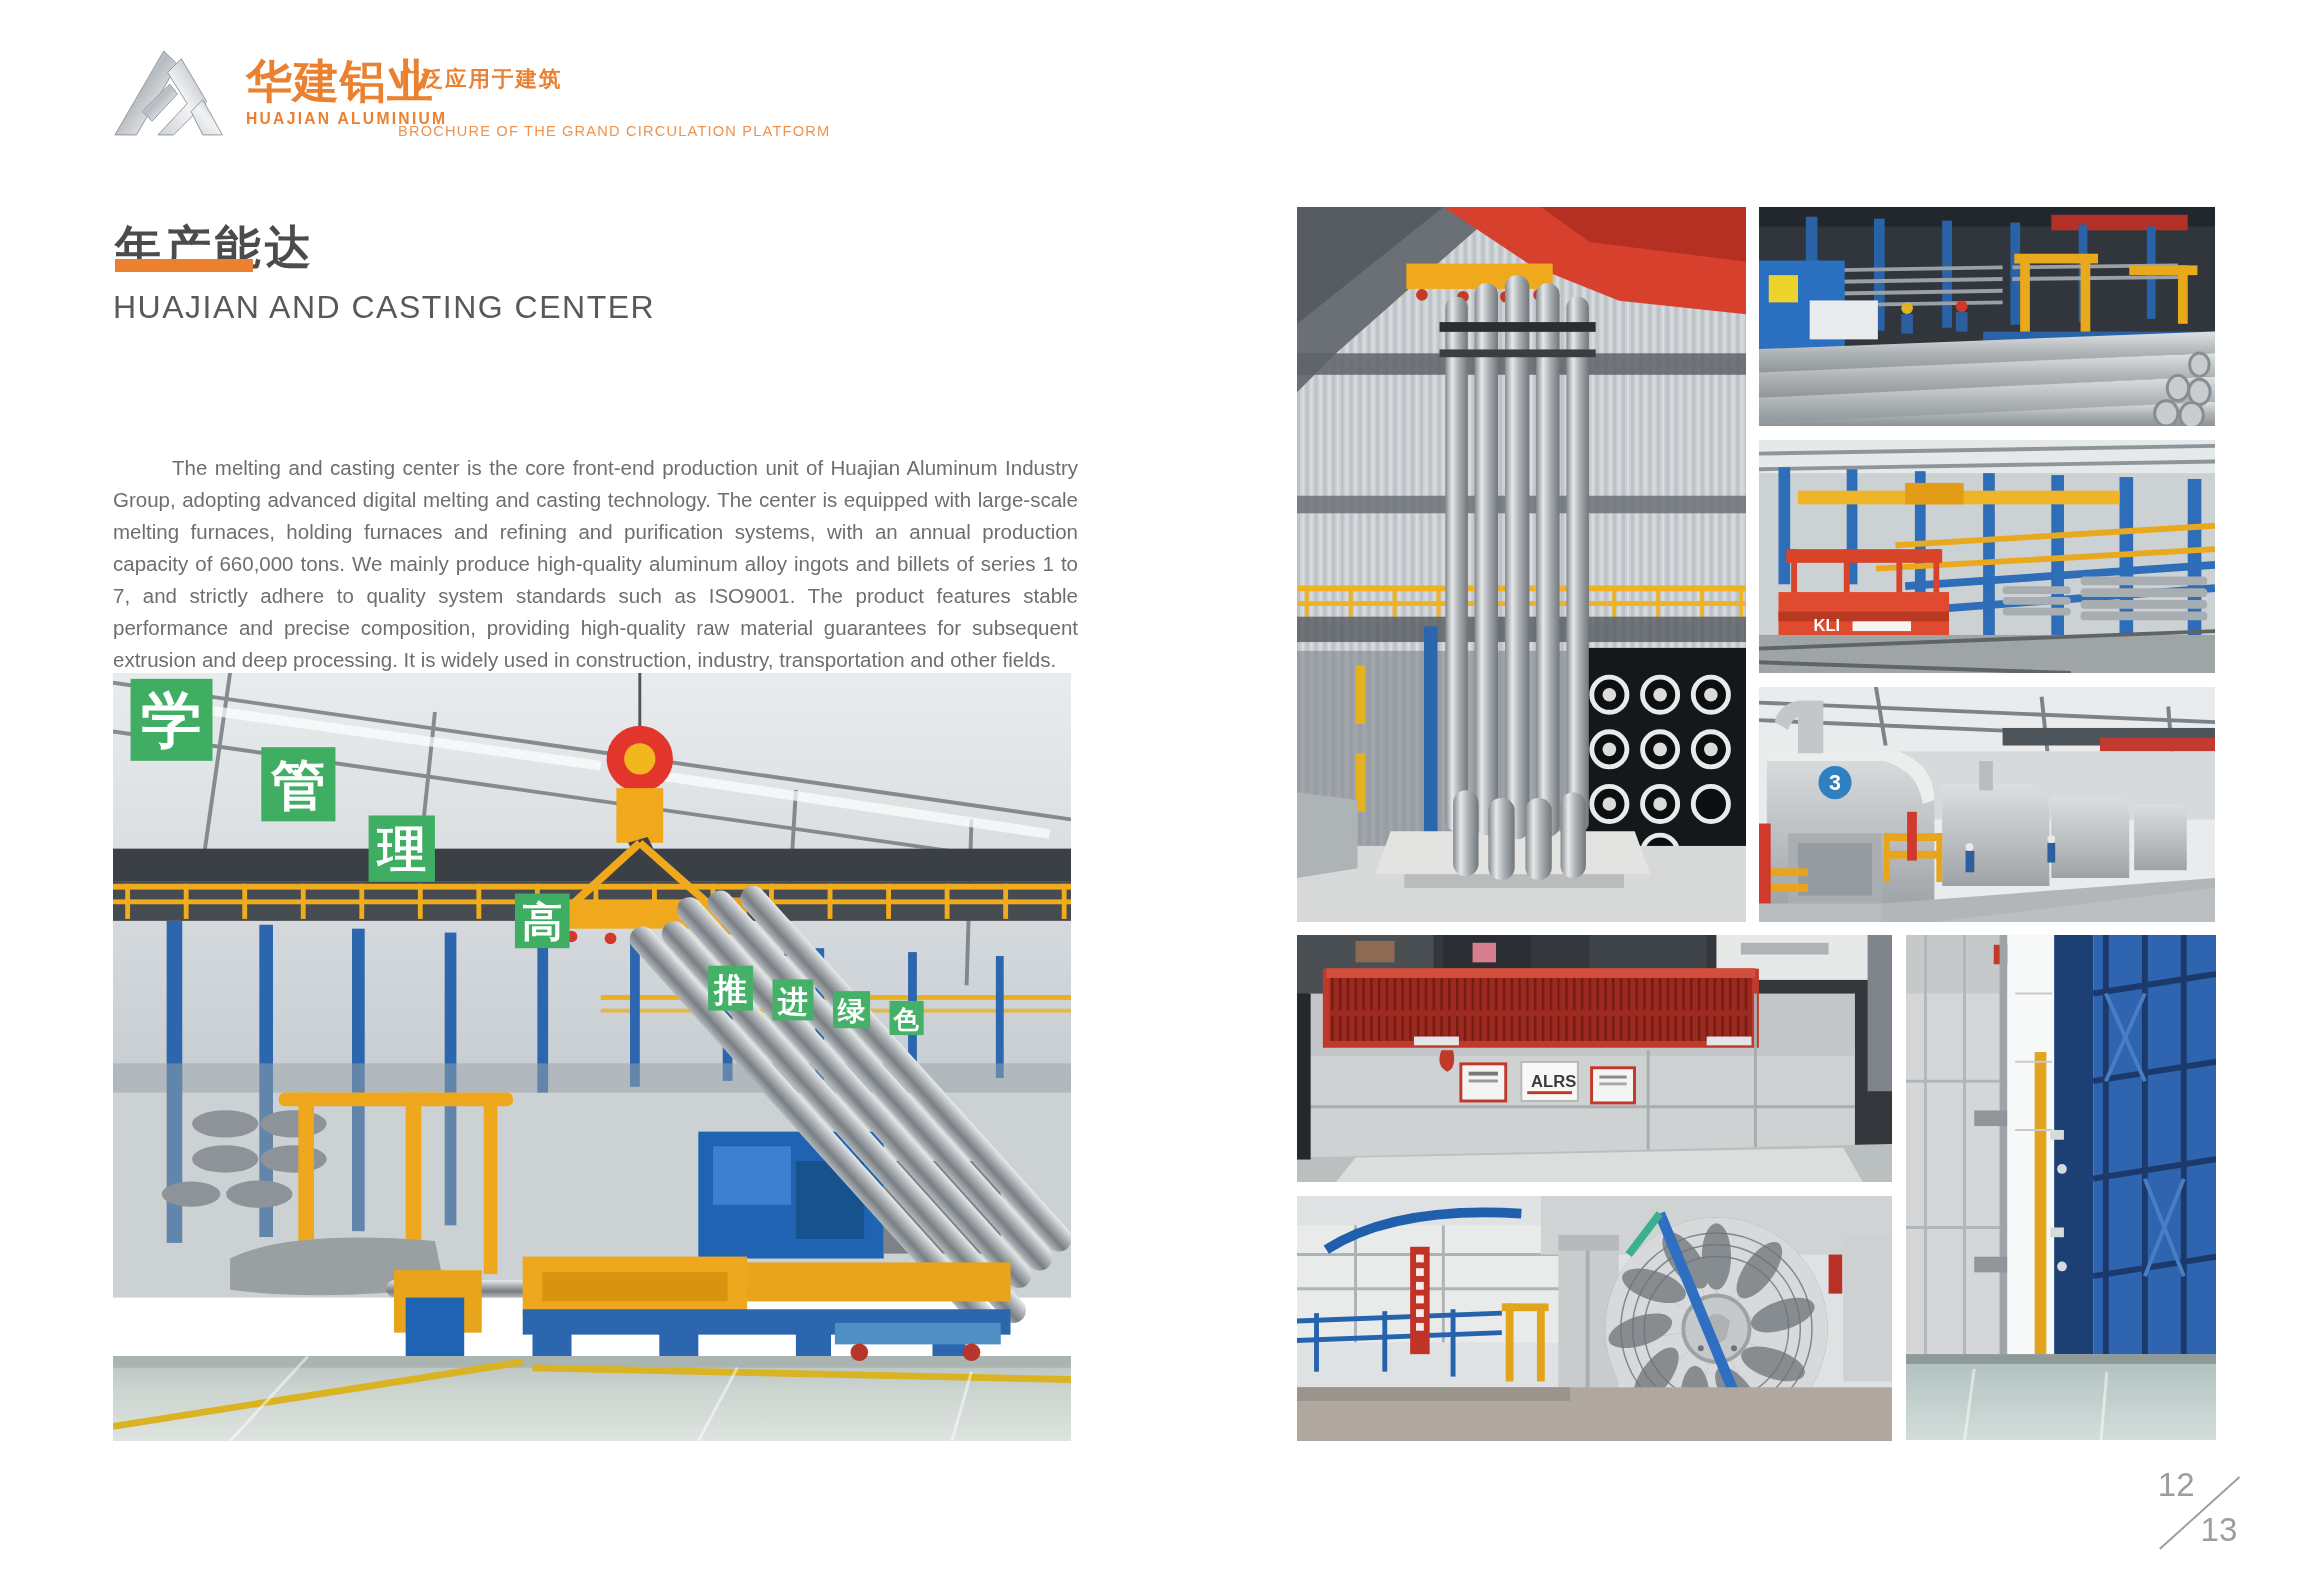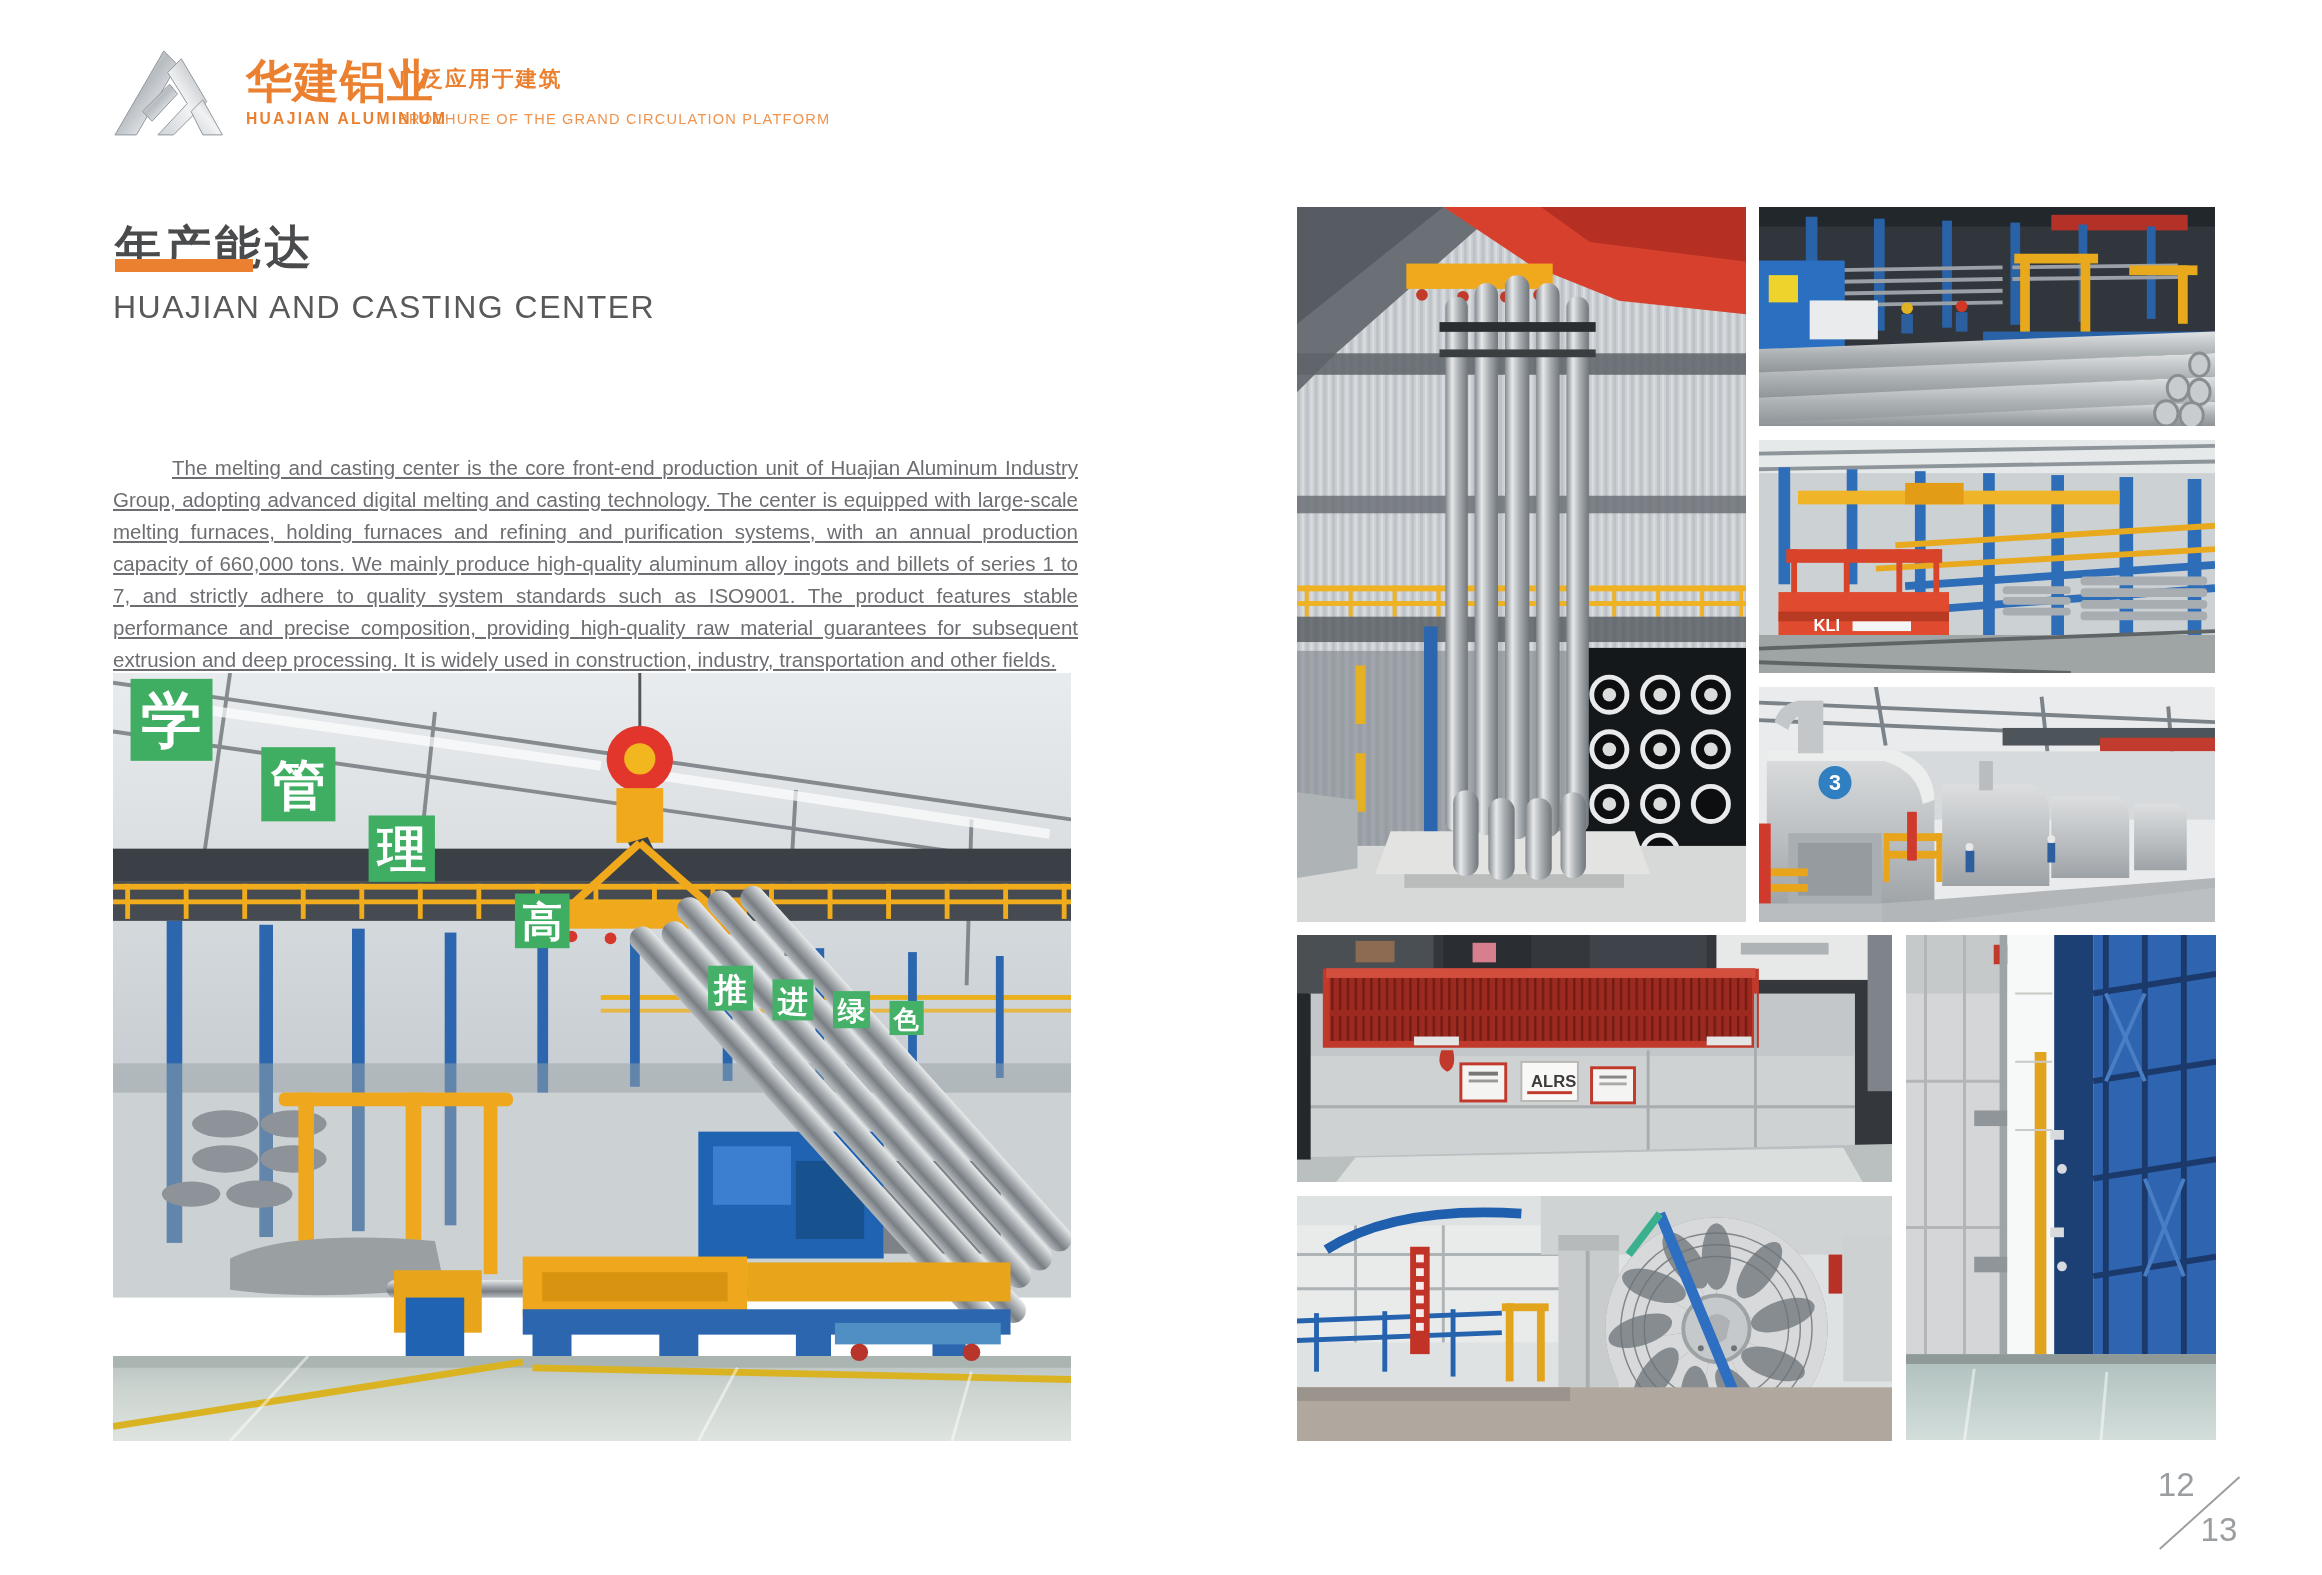--- a/index.html
+++ b/index.html
@@ -16,32 +16,32 @@
     position:relative;width:2322px;height:1575px;background:#ffffff;
     margin:0 auto;overflow:hidden;
   }
   
   .logo-mark{position:absolute;left:113px;top:43px;width:123px;height:94px;}
   .logo-text{position:absolute;left:246px;top:57px;width:156px;}
   .logo-cn{font-size:46px;font-weight:bold;color:var(--accent);letter-spacing:1px;line-height:49px;white-space:nowrap;}
   .logo-en{font-size:15.6px;font-weight:bold;color:var(--accent);letter-spacing:2.3px;margin-top:3.9px;white-space:nowrap;}
   .tagline{position:absolute;left:398px;top:64px;}
   .tagline-cn{font-size:21.5px;font-weight:bold;color:var(--accent);letter-spacing:2px;}
-  .tagline-en{font-size:14.6px;color:var(--accent);opacity:.85;letter-spacing:1.2px;margin-top:18px;}
+  .tagline-en{font-size:14.6px;color:var(--accent);opacity:.85;letter-spacing:1.2px;margin-top:30px;}
   
   .title-cn{position:absolute;left:115px;top:217px;font-size:46px;font-weight:600;color:var(--text-dark);letter-spacing:3.9px;}
   .accent-bar{position:absolute;left:115px;top:259px;width:138px;height:12.7px;background:var(--accent);}
   .title-en{position:absolute;left:113px;top:289px;font-size:32px;color:var(--text-gray);letter-spacing:1.5px;}
   .para-cn{
     position:absolute;left:113px;top:339px;width:965px;
     font-size:24px;line-height:41px;color:#555658;text-align:justify;text-indent:55px;
   }
   .para-en{
     position:absolute;left:113px;top:452px;width:965px;
-    font-size:20.5px;line-height:32px;color:var(--text-light);text-align:justify;text-indent:59px;text-decoration:underline;
+    font-size:20.5px;line-height:32px;color:var(--text-light);text-align:justify;text-indent:59px;
   }
   
   .ph{position:absolute;display:block;}
   .ph svg{display:block;width:100%;height:100%;}
   #ph-hero   {left:113px;top:673px;width:958px;height:768px;}
   #ph-billets{left:1297px;top:207px;width:449px;height:715px;}
   #ph-logs   {left:1759px;top:207px;width:456px;height:219px;}
   #ph-racks  {left:1759px;top:440px;width:456px;height:233px;}
   #ph-furn   {left:1759px;top:687px;width:456px;height:235px;}
   #ph-alrs   {left:1297px;top:935px;width:595px;height:247px;}

